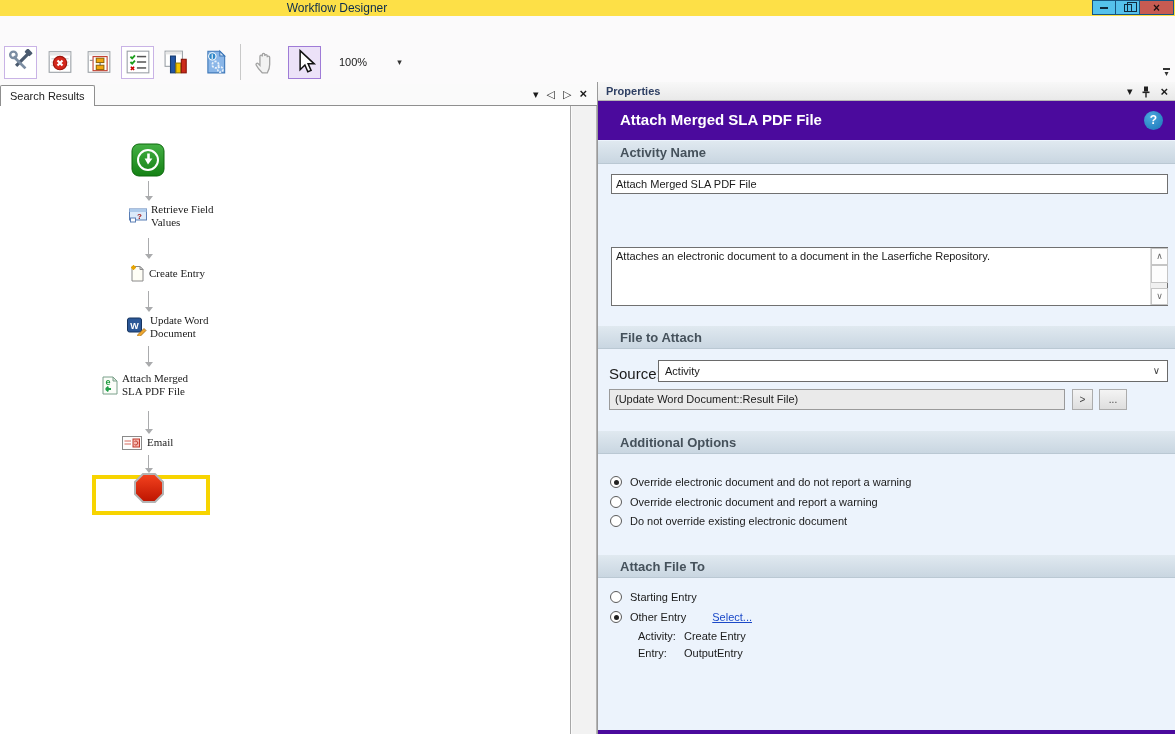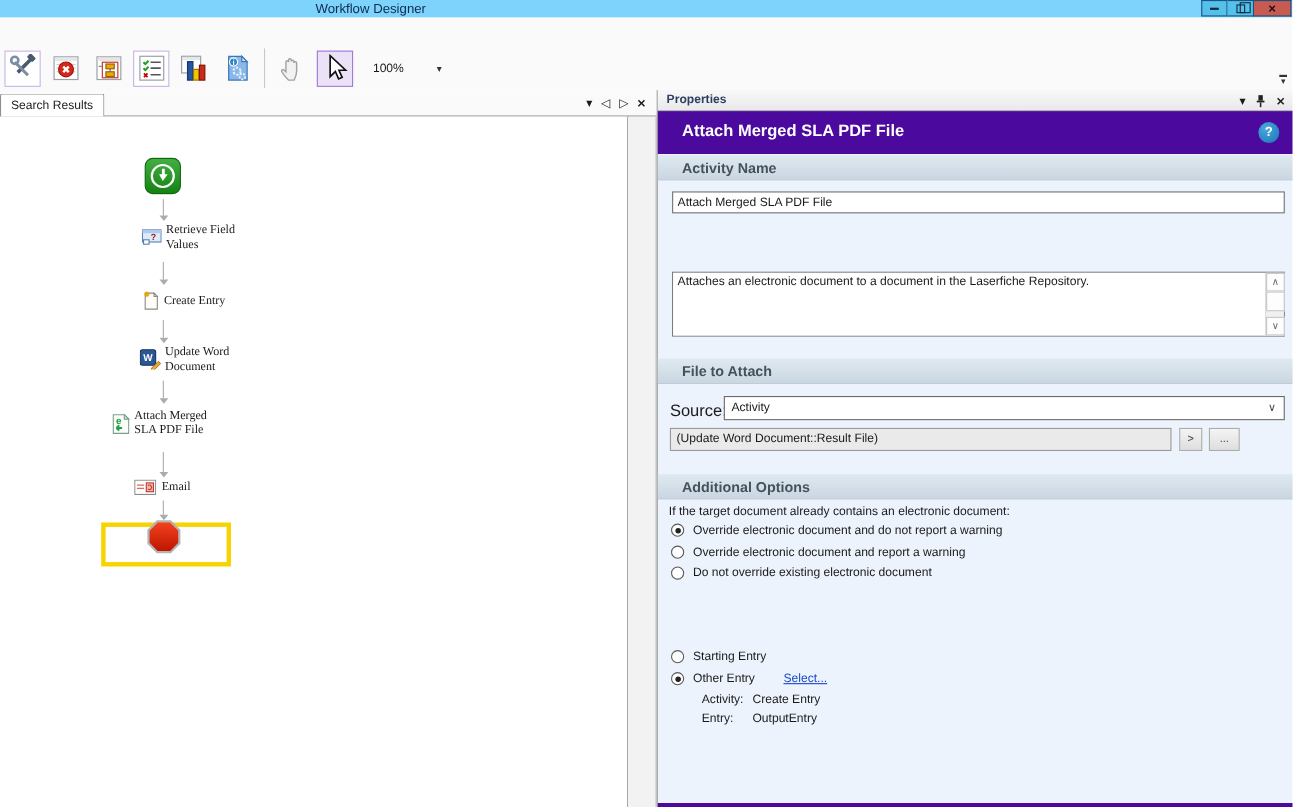--- a/index.html
+++ b/index.html
@@ -1,21 +1,21 @@
 <!DOCTYPE html>
 <html><head>
 <meta charset="utf-8">
 <style>
   * { box-sizing: border-box; margin: 0; padding: 0; }
   html,body { width:1175px; height:734px; overflow:hidden; }
   body { font-family:"Liberation Sans", sans-serif; font-size:11px; color:#1a1a1a; background:#fff; }
   #app { position:relative; width:1175px; height:734px; background:#fff; }
 
   
-  .titlebar { position:absolute; left:0; top:0; width:1175px; height:16px; background:#7dd3fc; }
+  .titlebar { position:absolute; left:0; top:0; width:1175px; height:16px; background:#fde047; }
   .titlebar .title { position:absolute; left:337px; top:1px; transform:translateX(-50%); font-size:12px; color:#0c2c4e; white-space:nowrap; }
   .win-controls { position:absolute; right:1px; top:0; display:flex; }
   .win-btn { width:24px; height:15px; border:1px solid #17547f; background:#55c1eb; display:flex; align-items:center; justify-content:center; }
   .win-btn + .win-btn { border-left:none; }
   .win-btn.close { width:34px; background:#c75b52; }
   .glyph-min { width:8px; height:2px; background:#102a3e; display:inline-block; }
   .glyph-restore { width:8px; height:8px; border:1px solid #102a3e; position:relative; background:#55c1eb; }
   .glyph-restore:before { content:""; position:absolute; left:2px; top:-3px; width:8px; height:8px; border:1px solid #102a3e; }
   .glyph-close { font-size:12px; font-weight:bold; color:#201010; line-height:1; }
 
@@ -337,34 +337,34 @@
     <span class="src-label" style="left:11px; top:283px;">Source:</span>
     <div class="select-box" style="left:60px; top:278px; width:510px;">
       <span class="sel-val">Activity</span>
       <span class="sel-chevron">∨</span>
     </div>
     <div class="token-input" style="left:11px; top:307px; width:456px;">(Update Word Document::Result File)</div>
     <div class="mini-btn" style="left:474px; top:307px; width:21px;">&gt;</div>
     <div class="mini-btn" style="left:501px; top:307px; width:28px;">...</div>
 
     <div class="sec-hdr" style="top:349px;">Additional Options</div>
-    <span class="body-text" style="left:10px; top:377px;">If the target document already contains an electronic document:</span>
     <div class="radio-row" style="left:12px; top:394px;">
       <span class="radio checked"></span>
       <span>Override electronic document and do not report a warning</span>
     </div>
     <div class="radio-row" style="left:12px; top:414px;">
       <span class="radio"></span>
       <span>Override electronic document and report a warning</span>
     </div>
     <div class="radio-row" style="left:12px; top:433px;">
       <span class="radio"></span>
       <span>Do not override existing electronic document</span>
     </div>
 
+    <div class="sec-hdr" style="top:473px;">Attach File To</div>
     <div class="radio-row" style="left:12px; top:509px;">
       <span class="radio"></span>
       <span>Starting Entry</span>
     </div>
     <div class="radio-row" style="left:12px; top:529px;">
       <span class="radio checked"></span>
       <span>Other Entry</span>
       <a class="link" style="margin-left:18px;" href="#">Select...</a>
     </div>
     <div class="detail-row" style="left:40px; top:548px;">

